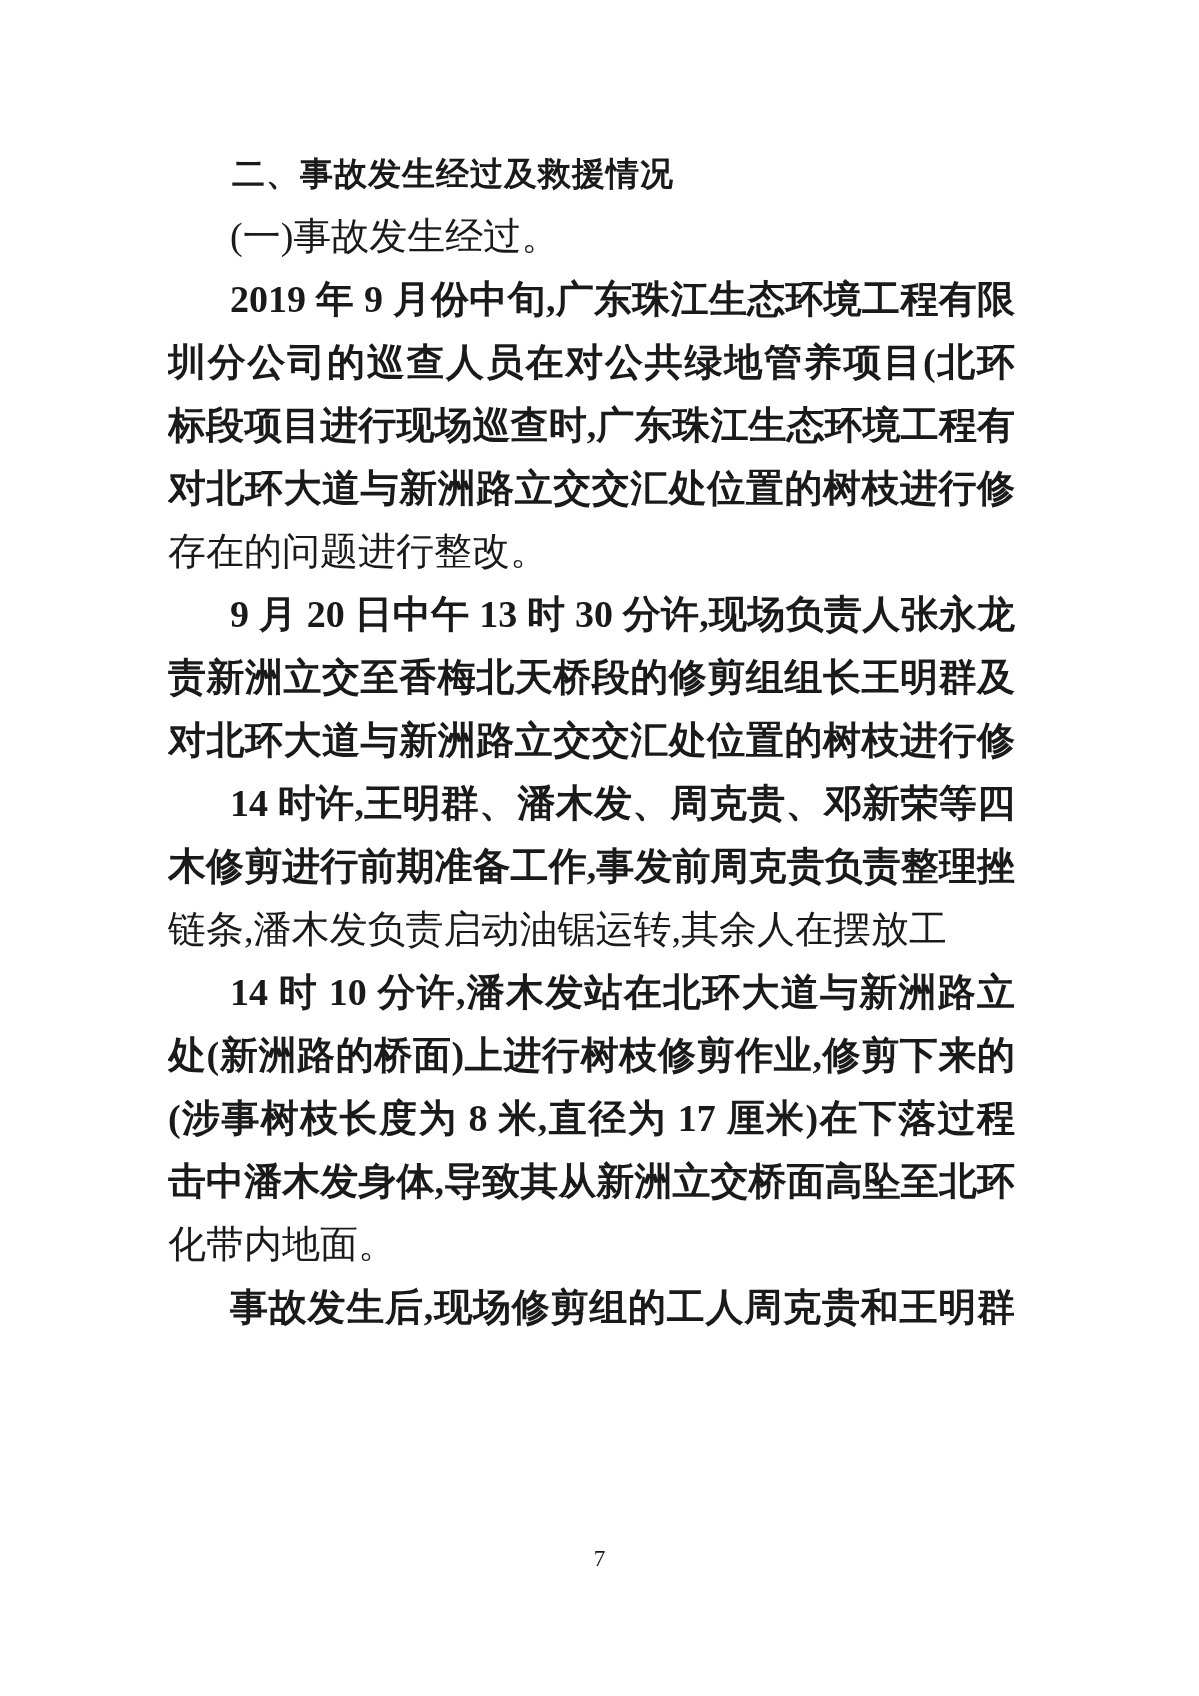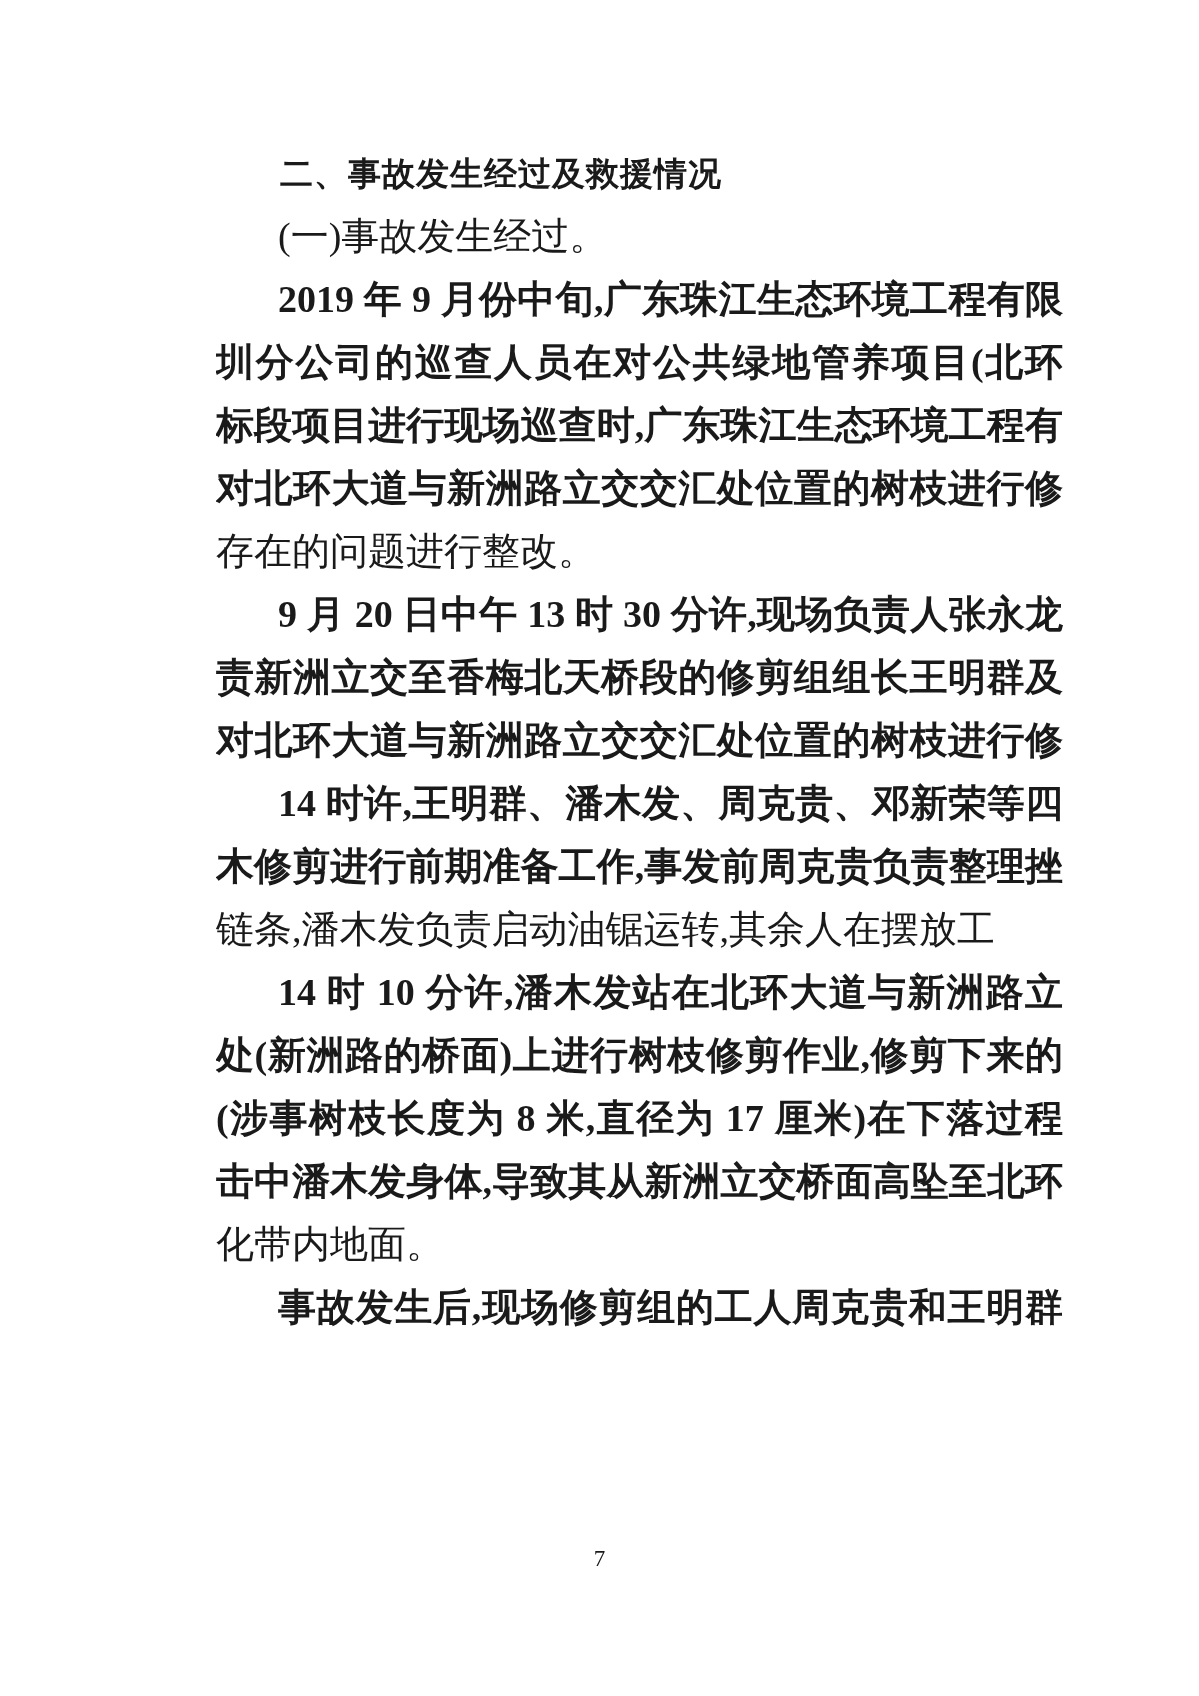--- a/index.html
+++ b/index.html
@@ -14,21 +14,20 @@
     background: #ffffff;
     overflow: hidden;
     font-family: "Liberation Serif", "DejaVu Serif", serif;
     color: #1a1a1a;
   }
   .content {
     position: absolute;
     left: 168px;
     top: 142px;
     width: 847px;
-    margin-left: 48px;
   }
   .line {
     height: 63px;
     line-height: 63px;
     font-size: 38px;
     color: #1a1a1a;
     overflow: hidden;
     white-space: pre-wrap;
   }
   .indent {

